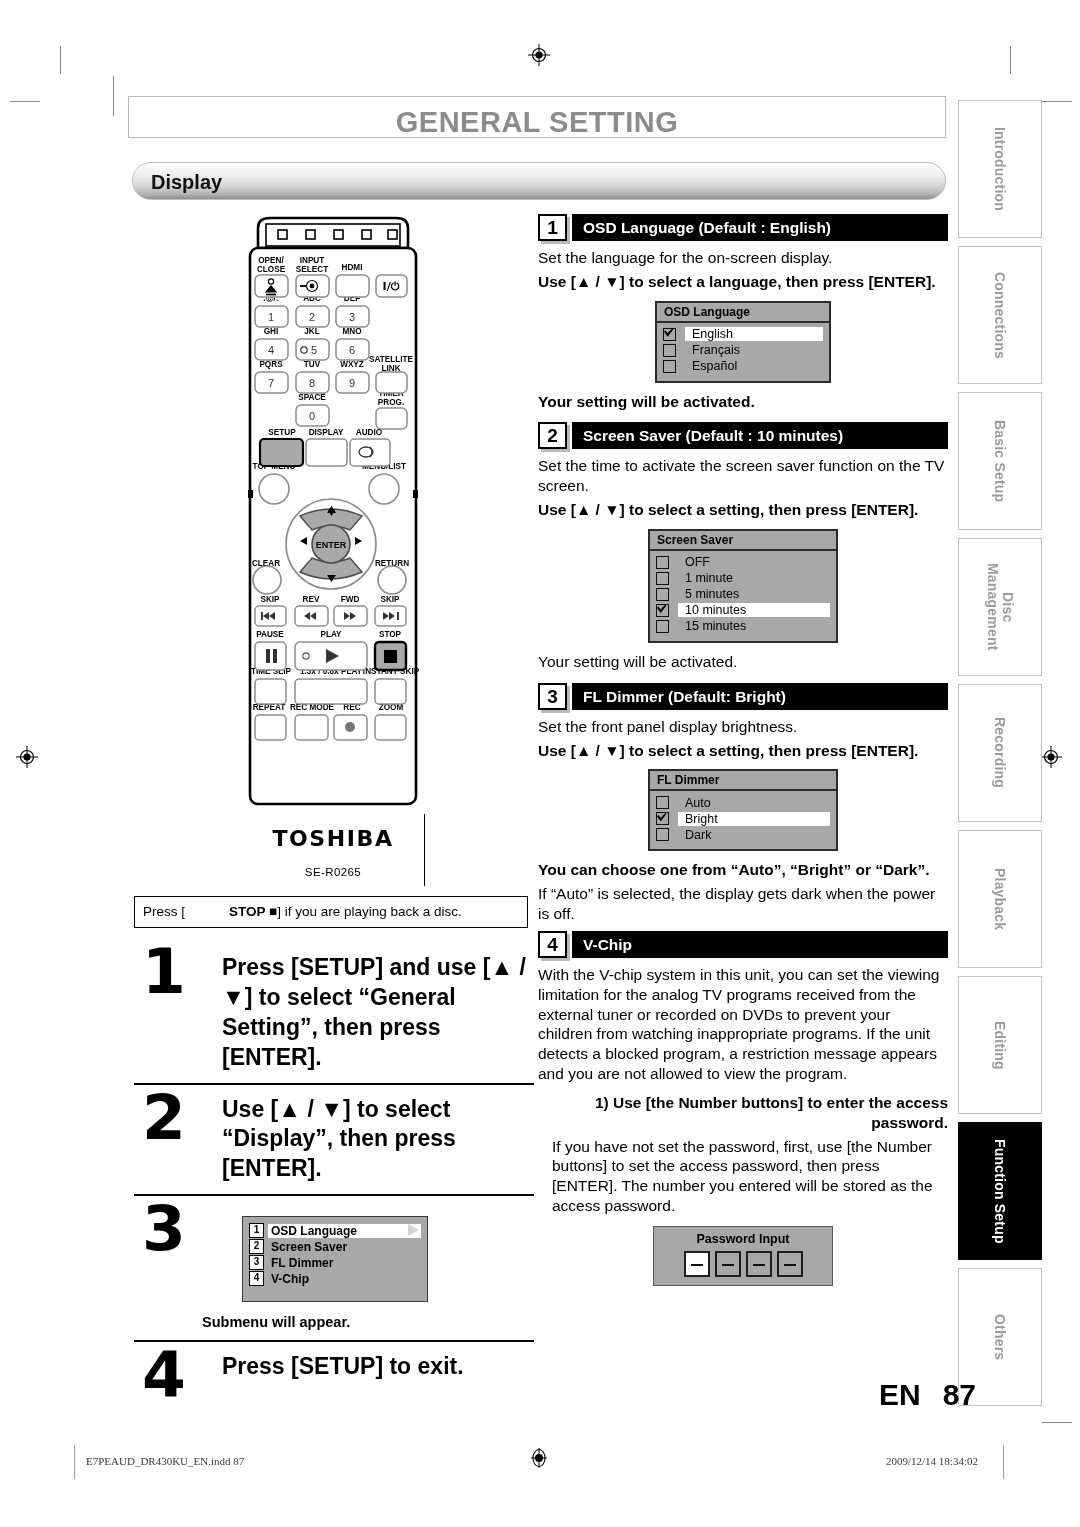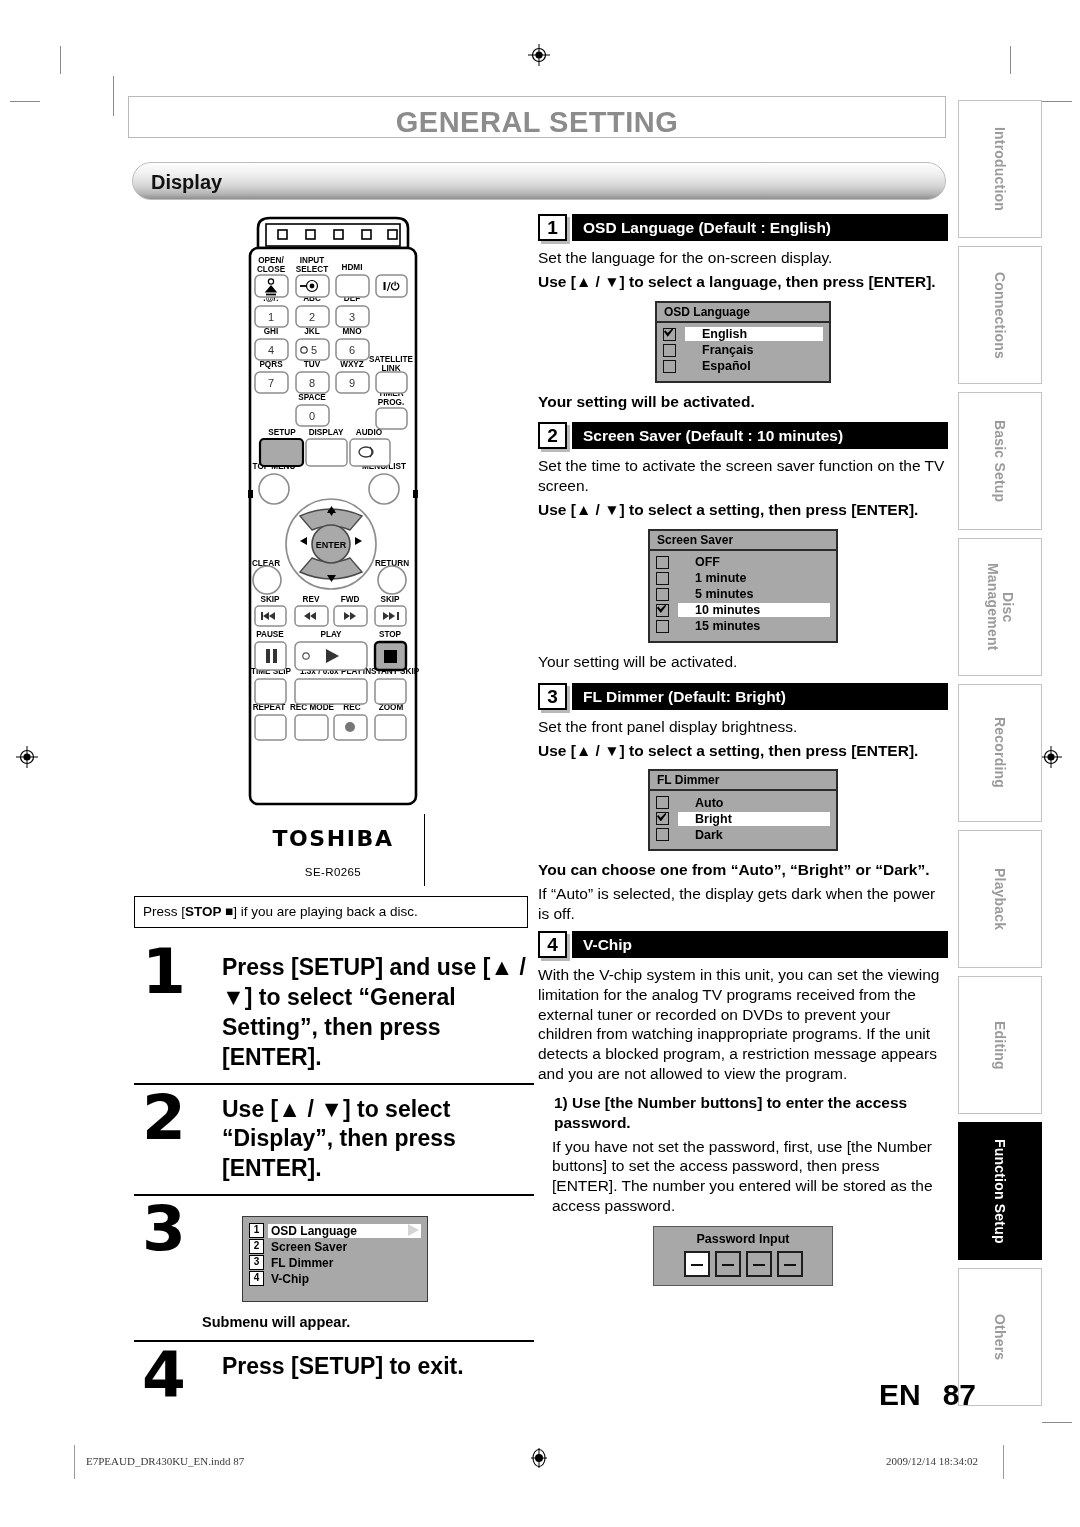--- a/index.html
+++ b/index.html
@@ -28,21 +28,21 @@
   .sectionbar .t{position:absolute;left:18px;top:8px;font-size:20px;font-weight:bold;color:#111;}
 
   
   .leftcol{position:absolute;left:0;top:118px;width:400px;}
 
   .remote-wrap{position:absolute;left:110px;top:0;width:190px;}
 
   .note{position:absolute;left:6px;top:682px;width:394px;height:32px;
         border:1px solid #000;box-sizing:border-box;font-size:13.5px;
         padding:7px 0 0 8px;}
-  .note b{font-weight:bold;}
+  .note b{font-weight:bold;padding-left:44px;}
 
   .steps{position:absolute;left:6px;top:725px;width:400px;}
   .step{position:relative;border-top:2.5px solid #000;padding:10px 0 10px 0;}
   .step:first-child{border-top:none;padding-top:14px;}
   .stepnum{position:absolute;left:8px;top:4px;font-size:63px;line-height:58px;
            font-weight:bold;font-family:"DejaVu Sans",sans-serif;}
   .steptxt{margin-left:88px;font-size:23px;font-weight:bold;line-height:1.30;}
 
   .submenu{margin:10px 0 0 108px;width:186px;background:#a8a8a8;
            border:1px solid #3a3a3a;box-sizing:border-box;padding:6px 6px 14px 6px;}
@@ -77,21 +77,21 @@
   .osd.w190{width:190px;}
   .osd .hd{font-size:12px;font-weight:bold;padding:2px 0 2px 7px;
        border-bottom:2px solid #2b2b2b;}
   .osd .body{padding:4px 6px 6px 6px;}
   .osd .row{display:flex;align-items:center;height:15px;margin-bottom:1px;}
   .cb{width:11px;height:11px;border:1.4px solid #111;background:#a8a8a8;
       margin-right:9px;flex:none;position:relative;}
   .cb.on{background:#a8a8a8;}
   .cb.on::after{content:"";position:absolute;left:0px;top:-1px;width:9px;height:9px;
       background:#000;clip-path:polygon(0% 45%,14% 28%,40% 58%,100% 0%,100% 22%,42% 100%);}
-  .osd .lab{font-size:12.5px;font-weight:bold;line-height:14px;padding:0 17px;flex:1;}
+  .osd .lab{font-size:12.5px;font-weight:normal;line-height:14px;padding:0 7px;flex:1;}
   .osd .row.sel .lab{background:#fff;}
 
   .pw{margin:10px auto 16px auto;width:180px;background:#a8a8a8;
       border:1px solid #5a5a5a;box-sizing:border-box;padding:5px 0 8px 0;}
   .pw .hd{text-align:center;font-size:12.5px;font-weight:bold;margin-bottom:5px;}
   .pwrow{display:flex;justify-content:center;gap:5px;}
   .pwbox{width:26px;height:26px;border:2px solid #1d1d1d;background:#a8a8a8;
       box-sizing:border-box;position:relative;}
   .pwbox.first{background:#fff;}
   .pwbox::after{content:"";position:absolute;left:5px;right:5px;top:11px;height:2.5px;background:#111;}
@@ -508,21 +508,21 @@
       <p class="para b">You can choose one from “Auto”, “Bright” or “Dark”.</p>
       <p class="para">If “Auto” is selected, the display gets dark when the power is off.</p>
 
       <div class="numhead" style="margin-top:7px;">
         <div class="nb">4</div>
         <div class="bar">
             <span>V-Chip</span>
           </div>
       </div>
       <p class="para">With the V-chip system in this unit, you can set the viewing limitation for the analog TV programs received from the external tuner or recorded on DVDs to prevent your children from watching inappropriate programs. If the unit detects a blocked program, a restriction message appears and you are not allowed to view the program.</p>
-      <p class="para b sp" style="margin-left:16px;">1) Use [the Number buttons] to enter the access password.</p>
+      <p class="para b sp" style="margin-left:16px;text-align:right;">1) Use [the Number buttons] to enter the access password.</p>
       <p class="para" style="margin-left:14px;">If you have not set the password, first, use [the Number buttons] to set the access password, then press [ENTER]. The number you entered will be stored as the access password.</p>
 
       <div class="pw">
         <div class="hd">Password Input</div>
         <div class="pwrow">
           <span class="pwbox first"></span>
           <span class="pwbox"></span>
           <span class="pwbox"></span>
           <span class="pwbox"></span>
         </div>

